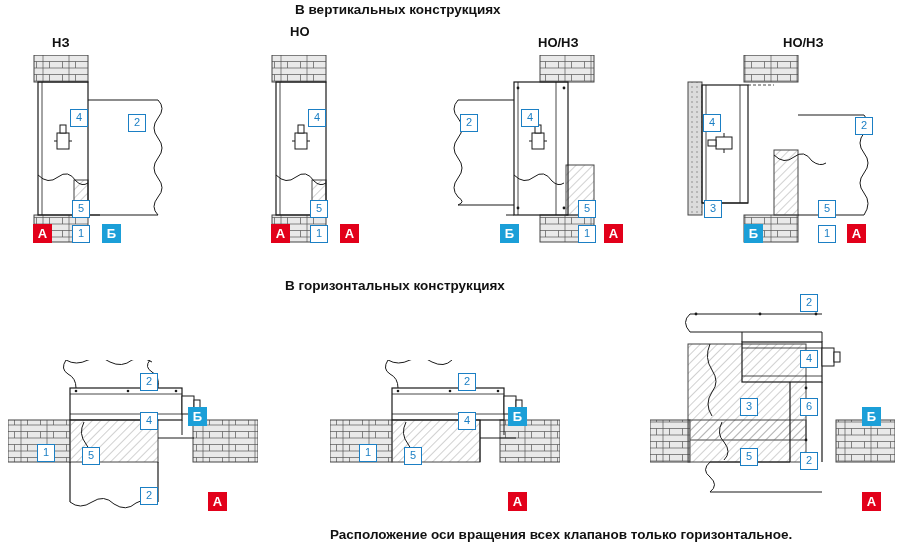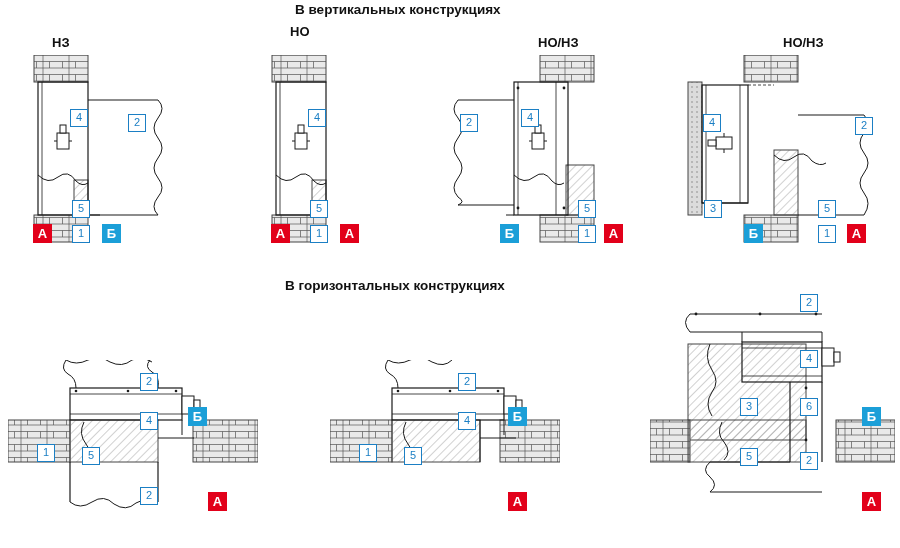--- a/index.html
+++ b/index.html
@@ -70,20 +70,21 @@
     text-align:center;
   }
 </style>
 </head>
 <body>
 
 <div class="root">
 
   <div class="title t-vert">В вертикальных конструкциях</div>
   <div class="title t-horiz">В горизонтальных конструкциях</div>
+  <div class="title t-foot">Расположение оси вращения всех клапанов только горизонтальное.</div>
 
   <div class="colhead" style="left:52px;top:35px;">НЗ</div>
   <div class="colhead" style="left:290px;top:24px;">НО</div>
   <div class="colhead" style="left:538px;top:35px;">НО/НЗ</div>
   <div class="colhead" style="left:783px;top:35px;">НО/НЗ</div>
 
   <div class="fig" style="left:30px;top:55px;">
     <svg width="150" height="195" viewBox="0 0 150 195">
       <defs>
         <pattern id="brickV1" width="26" height="13" patternUnits="userSpaceOnUse">

